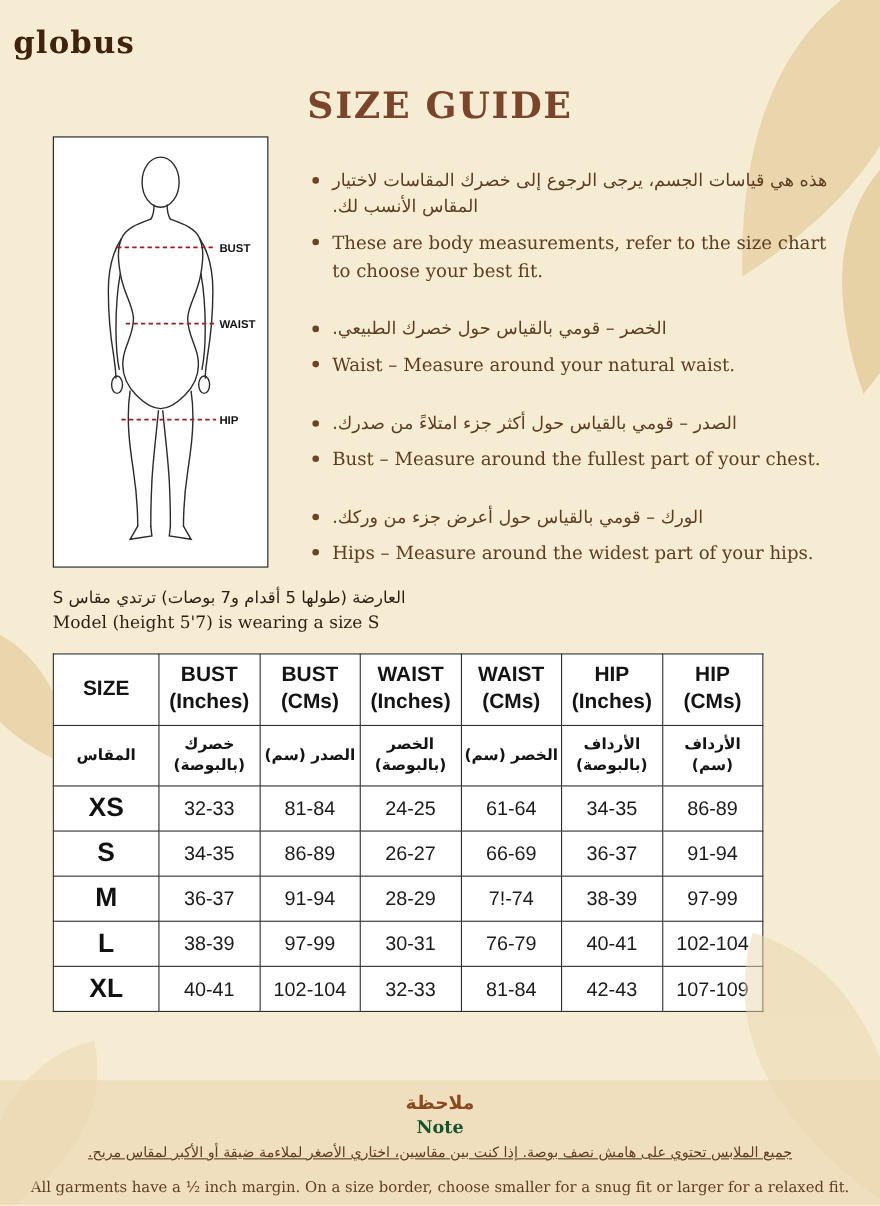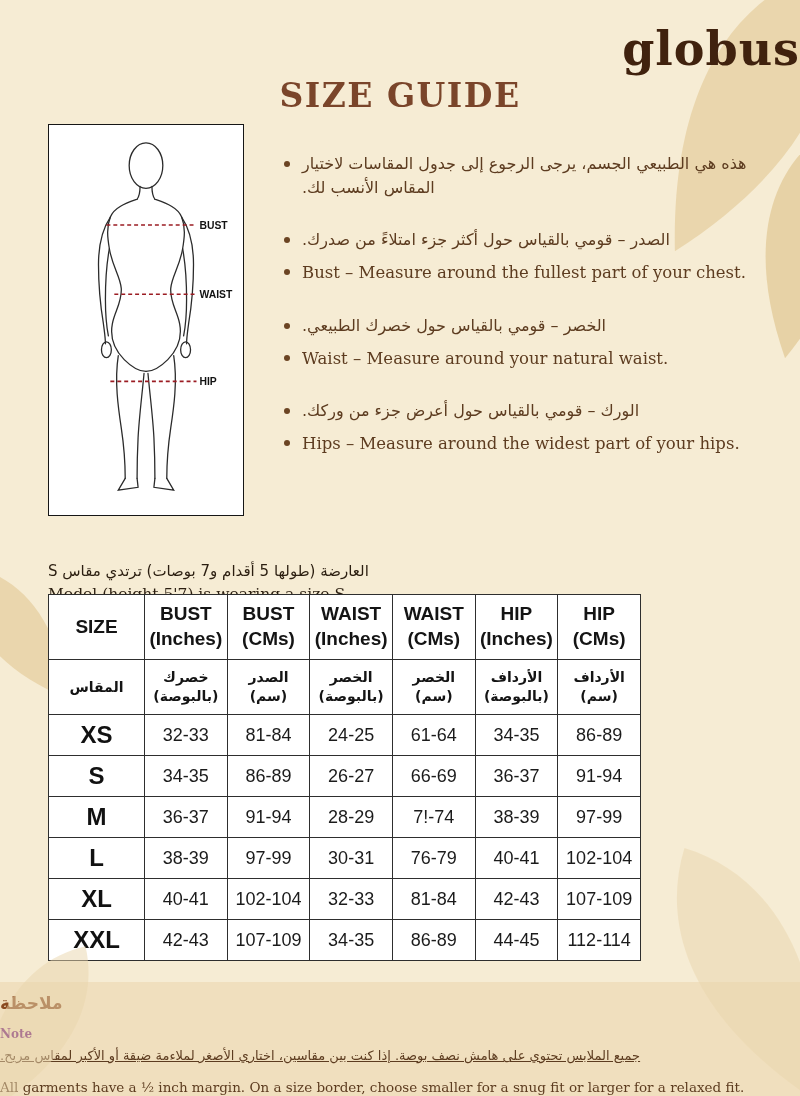--- a/index.html
+++ b/index.html
@@ -7,22 +7,22 @@
     position:relative; width:800px; height:1096px;
     background:#f6ecd4; overflow:hidden;
     font-family:"DejaVu Serif", serif;
   }
   
   .leaf { position:absolute; z-index:0; pointer-events:none; }
   .leaf path { fill:#ead6ad; }
   .leaf.faded path { fill:#e7d2a6; }
 
   .logo {
-    position:absolute; top:22px; left:0; right:0; text-align:right;
-    font-size:46px; font-weight:700; letter-spacing:1px; color:#40220e;
+    position:absolute; top:22px; left:0; right:0; text-align:left;
+    font-size:28px; font-weight:700; letter-spacing:1px; color:#40220e;padding-left:12px;
   }
   .guide-title {
     position:absolute; top:76px; left:0; right:0; text-align:center;
     font-size:33px; font-weight:700; letter-spacing:1.5px; color:#7a452a;
   }
 
   .figure-box {
     position:absolute; left:48px; top:124px; width:196px; height:392px;
     background:#ffffff; border:1.5px solid #161616; box-sizing:border-box; z-index:2;
   }
@@ -37,46 +37,46 @@
   .dot { flex:0 0 auto; width:6px; height:6px; border-radius:50%; background:#6b4423; margin:9px 12px 0 0; }
   .ar-text {
     direction:rtl; text-align:left; width:100%;
     font-family:"DejaVu Sans",sans-serif; font-size:16px; line-height:1.5; color:#5d3c20;
   }
   .en-text {
     width:100%;
     font-family:"DejaVu Serif",serif; font-size:16.5px; line-height:1.55; color:#5d3c20;
   }
 
-  .model-note { position:absolute; left:48px; top:562px; z-index:2; }
+  .model-note { position:absolute; left:48px; top:534px; z-index:2; }
   .model-ar { direction:rtl; text-align:left; font-family:"DejaVu Sans",sans-serif; font-size:15px; color:#2b1e10; margin-bottom:5px; }
   .model-en { font-family:"DejaVu Serif",serif; font-size:15.5px; color:#2b1e10; }
 
   .size-table {
-    position:absolute; left:48px; top:594px; width:593px; z-index:2;
+    position:absolute; left:48px; top:594px; width:646px; z-index:2;
     border-collapse:collapse; background:#ffffff; table-layout:fixed;
   }
   .size-table th, .size-table td {
     border:1px solid #2e2e2e; text-align:center; vertical-align:middle; padding:0;
     background:#ffffff;
   }
   .th-en { height:64px; font-family:"Liberation Sans",sans-serif; font-weight:700; font-size:19px; color:#141414; line-height:1.3; }
   .th-en span { display:block; }
   .th-ar { height:54px; direction:rtl; font-family:"DejaVu Sans",sans-serif; font-weight:700; font-size:14px; color:#141414; line-height:1.35; }
   .th-ar span { display:block; }
   .td-size { height:40px; font-family:"Liberation Sans",sans-serif; font-weight:700; font-size:24px; color:#111; }
   .td-val { height:40px; font-family:"Liberation Sans",sans-serif; font-size:18px; color:#1b1b1b; }
 
   .note-band {
     position:absolute; left:0; right:0; bottom:0; height:114px;
     background:#f0dfbe; z-index:3;
   }
-  .note-inner { position:relative; z-index:5; text-align:left; padding-top:11px; }
+  .note-inner { position:relative; z-index:5; text-align:center; padding-top:11px; }
   .note-title-ar { direction:rtl; font-family:"DejaVu Sans",sans-serif; font-weight:700; font-size:17px; color:#8a4a20; }
-  .note-title-en { font-family:"DejaVu Serif",serif; font-weight:700; font-size:12px; color:#701a75; margin-top:14px; }
+  .note-title-en { font-family:"DejaVu Serif",serif; font-weight:700; font-size:16px; color:#14532d; margin-top:2px; }
   .note-body-ar { direction:rtl; font-family:"DejaVu Sans",sans-serif; font-size:13px; color:#5d3c20; margin-top:7px;text-decoration:underline; }
   .note-body-en { font-family:"DejaVu Serif",serif; font-size:13.5px; color:#5d3c20; margin-top:16px; }
 
   .leaf-band { z-index:4; opacity:.5; }
 </style>
 </head>
 <body>
 
 <div class="page">
 
@@ -132,43 +132,47 @@
       <path class="measure" d="M62,258 L149,258"></path>
       <text class="fig-label" x="152" y="262">HIP</text>
     </svg>
   </div>
 
   <div class="bullets">
 
     <div class="bullet-group">
       <div class="bullet-line">
         <span class="dot"></span>
-        <div class="ar-text">هذه هي الطبيعي الجسم، يرجى الرجوع إلى جدول المقاسات لاختيار المقاس الأنسب لك.</div>
+        <div class="ar-text">هذه هي قياسات الجسم، يرجى الرجوع إلى خصرك المقاسات لاختيار المقاس الأنسب لك.</div>
+      </div>
+      <div class="bullet-line">
+        <span class="dot"></span>
+        <div class="en-text">These are body measurements, refer to the size chart to choose your best fit.</div>
       </div>
     </div>
 
     <div class="bullet-group">
       <div class="bullet-line">
         <span class="dot"></span>
+        <div class="ar-text">الخصر – قومي بالقياس حول خصرك الطبيعي.</div>
+      </div>
+      <div class="bullet-line">
+        <span class="dot"></span>
+        <div class="en-text">Waist – Measure around your natural waist.</div>
+      </div>
+    </div>
+
+    <div class="bullet-group">
+      <div class="bullet-line">
+        <span class="dot"></span>
         <div class="ar-text">الصدر – قومي بالقياس حول أكثر جزء امتلاءً من صدرك.</div>
       </div>
       <div class="bullet-line">
         <span class="dot"></span>
         <div class="en-text">Bust – Measure around the fullest part of your chest.</div>
-      </div>
-    </div>
-
-    <div class="bullet-group">
-      <div class="bullet-line">
-        <span class="dot"></span>
-        <div class="ar-text">الخصر – قومي بالقياس حول خصرك الطبيعي.</div>
-      </div>
-      <div class="bullet-line">
-        <span class="dot"></span>
-        <div class="en-text">Waist – Measure around your natural waist.</div>
       </div>
     </div>
 
     <div class="bullet-group">
       <div class="bullet-line">
         <span class="dot"></span>
         <div class="ar-text">الورك – قومي بالقياس حول أعرض جزء من وركك.</div>
       </div>
       <div class="bullet-line">
         <span class="dot"></span>
@@ -293,29 +297,20 @@
       </tr>
       <tr>
         <td class="td-size">XL</td>
         <td class="td-val">40-41</td>
         <td class="td-val">102-104</td>
         <td class="td-val">32-33</td>
         <td class="td-val">81-84</td>
         <td class="td-val">42-43</td>
         <td class="td-val">107-109</td>
       </tr>
-      <tr>
-        <td class="td-size">XXL</td>
-        <td class="td-val">42-43</td>
-        <td class="td-val">107-109</td>
-        <td class="td-val">34-35</td>
-        <td class="td-val">86-89</td>
-        <td class="td-val">44-45</td>
-        <td class="td-val">112-114</td>
-      </tr>
     </tbody>
   </table>
 
   <div class="note-band">
     <div class="note-inner">
       <div class="note-title-ar">ملاحظة</div>
       <div class="note-title-en">Note</div>
       <div class="note-body-ar">جميع الملابس تحتوي على هامش نصف بوصة. إذا كنت بين مقاسين، اختاري الأصغر لملاءمة ضيقة أو الأكبر لمقاس مريح.</div>
       <div class="note-body-en">All garments have a ½ inch margin. On a size border, choose smaller for a snug fit or larger for a relaxed fit.</div>
     </div>

